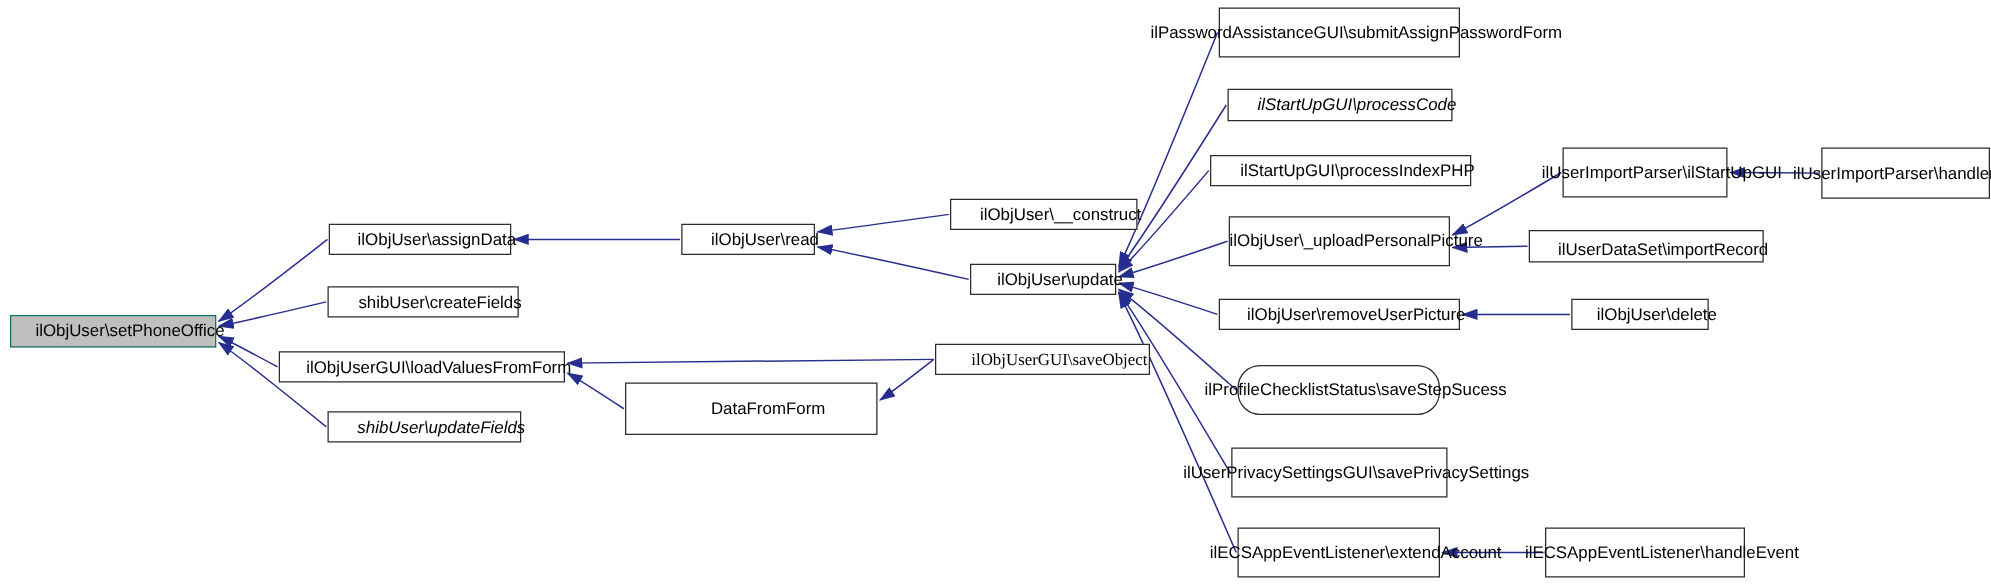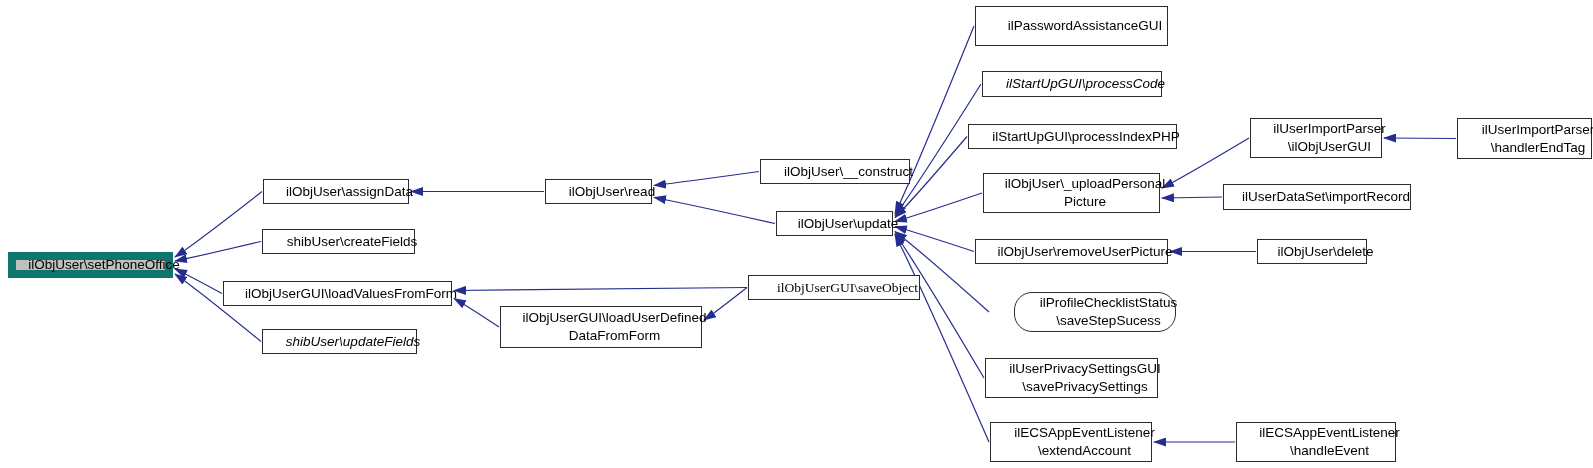--- a/index.html
+++ b/index.html
@@ -11,33 +11,33 @@
     overflow:hidden;
   }
   svg.edge-layer{position:absolute;left:0;top:0;width:100%;height:100%;pointer-events:none;}
   .node{
     position:absolute;
     box-sizing:border-box;
     border:1px solid #2b2b2b;
     background:#ffffff;
     color:#000000;
     display:flex;
-    flex-direction:column;
+    flex-direction:row;
     align-items:center;
     justify-content:center;
     text-align:center;
     font-size:13.5px;
     line-height:1.3;
     white-space:nowrap;
     cursor:pointer;
     padding-left:27px;
   }
   .node.root{
     background:#bfbfbf;
-    border:8px solid #0f766e;
+    border:1px solid #0f766e;
     cursor:default;
   }
   .node .lbl{pointer-events:none;}
 </style>
 </head>
 <body>
 
 <div id="canvas">
   <svg class="edge-layer" width="1593" height="468" viewBox="0 0 1593 468">
     <defs>
@@ -93,54 +93,54 @@
       <div class="node" style="left: 760px; top: 159px; width: 150px; height: 25px;">
         <div class="lbl">ilObjUser\__construct</div>
       </div>
       <div class="node" style="left: 776px; top: 211px; width: 117px; height: 25px;">
         <div class="lbl">ilObjUser\update</div>
       </div>
       <div class="node" style="left: 748px; top: 275px; width: 172px; height: 25px; font-family: Liberation Serif, serif;">
         <div class="lbl">ilObjUserGUI\saveObject</div>
       </div>
       <div class="node" style="left: 500px; top: 306px; width: 202px; height: 42px;">
-        <div class="lbl">ilObjUserGUI\loadUserDefined</div>
         <div class="lbl">DataFromForm</div>
       </div>
       <div class="node" style="left: 975px; top: 6px; width: 193px; height: 40px;">
         <div class="lbl">ilPasswordAssistanceGUI</div>
+        <div class="lbl">\submitAssignPasswordForm</div>
       </div>
       <div class="node" style="left: 982px; top: 71px; width: 180px; height: 26px; font-style: italic;">
         <div class="lbl">ilStartUpGUI\processCode</div>
       </div>
       <div class="node" style="left: 968px; top: 124px; width: 209px; height: 25px;">
         <div class="lbl">ilStartUpGUI\processIndexPHP</div>
       </div>
       <div class="node" style="left: 983px; top: 173px; width: 177px; height: 40px;">
         <div class="lbl">ilObjUser\_uploadPersonal</div>
         <div class="lbl">Picture</div>
       </div>
       <div class="node" style="left: 975px; top: 239px; width: 193px; height: 25px;">
         <div class="lbl">ilObjUser\removeUserPicture</div>
       </div>
-      <div class="node" style="left: 1014px; top: 292px; width: 162px; height: 40px; border-radius: 18px;">
+      <div class="node" style="left: 990px; top: 292px; width: 162px; height: 40px; border-radius: 18px;">
         <div class="lbl">ilProfileChecklistStatus</div>
         <div class="lbl">\saveStepSucess</div>
       </div>
       <div class="node" style="left: 985px; top: 358px; width: 173px; height: 40px;">
         <div class="lbl">ilUserPrivacySettingsGUI</div>
         <div class="lbl">\savePrivacySettings</div>
       </div>
       <div class="node" style="left: 990px; top: 422px; width: 162px; height: 40px;">
         <div class="lbl">ilECSAppEventListener</div>
         <div class="lbl">\extendAccount</div>
       </div>
       <div class="node" style="left: 1250px; top: 118px; width: 132px; height: 40px;">
         <div class="lbl">ilUserImportParser</div>
-        <div class="lbl">\ilObjUserGUI</div>
+        <div class="lbl">\ilStartUpGUI</div>
       </div>
       <div class="node" style="left: 1457px; top: 118px; width: 135px; height: 41px;">
         <div class="lbl">ilUserImportParser</div>
         <div class="lbl">\handlerEndTag</div>
       </div>
       <div class="node" style="left: 1223px; top: 184px; width: 188px; height: 26px; align-items: flex-end;">
         <div class="lbl">ilUserDataSet\importRecord</div>
       </div>
       <div class="node" style="left: 1257px; top: 239px; width: 110px; height: 25px;">
         <div class="lbl">ilObjUser\delete</div>

